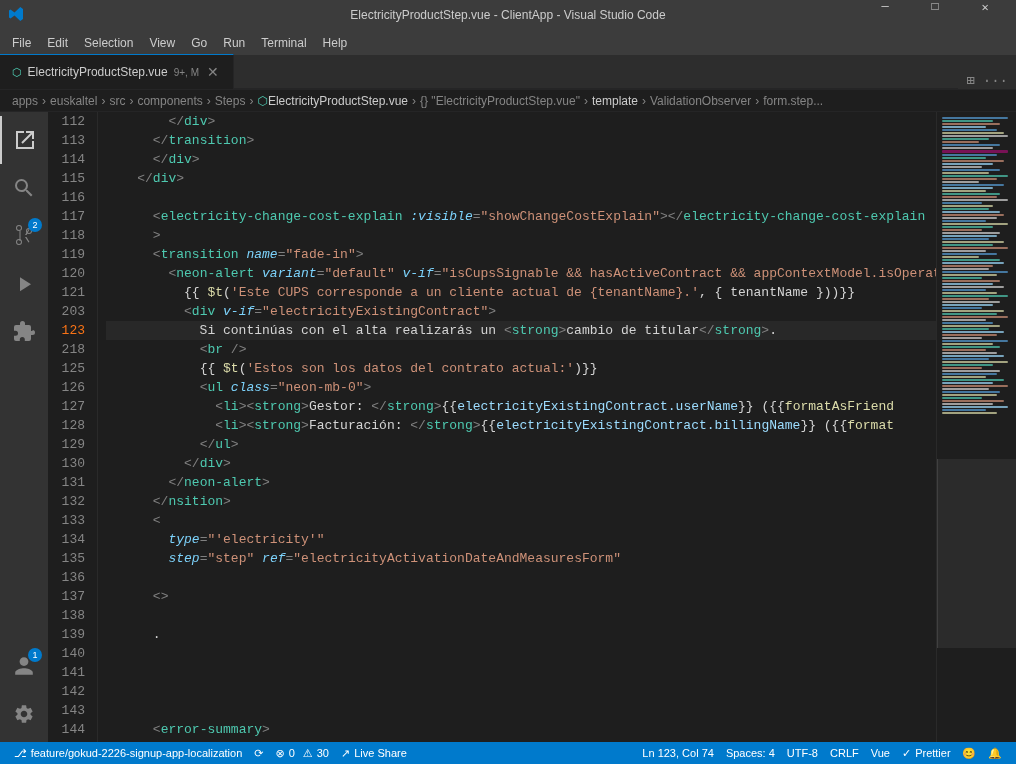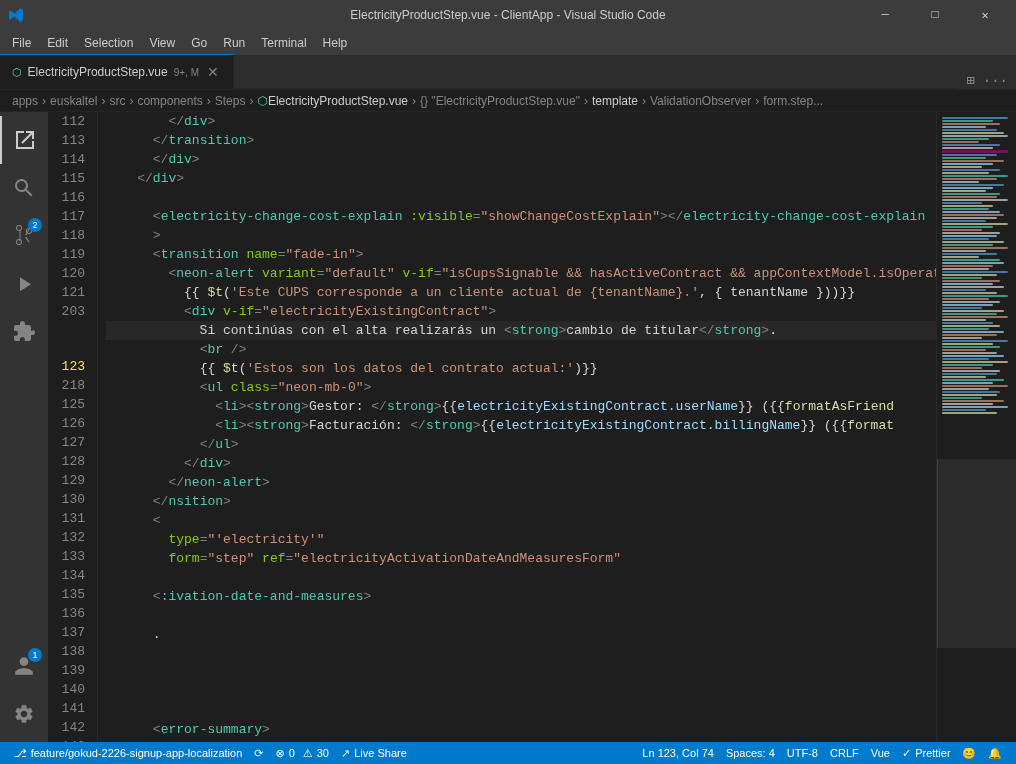--- a/index.html
+++ b/index.html
@@ -11,21 +11,21 @@
       overflow: hidden;
       width: 1016px;
       height: 764px;
     }
 
     
     .title-bar {
       background: #3c3c3c;
       height: 30px;
       display: flex;
-      align-items: center;
+      align-items: flex-end;
       justify-content: space-between;
       padding: 8px 8px;
       user-select: none;
     }
     .title-bar-left {
       display: flex;
       align-items: center;
       gap: 8px;
     }
     .title-bar-center {
@@ -199,21 +199,21 @@
       text-align: right;
       padding-right: 12px;
       padding-top: 0;
       font-size: 13px;
       line-height: 19px;
       flex-shrink: 0;
       user-select: none;
       border-right: 1px solid #2a2a2a;
     }
     .line-numbers .ln { display: block; }
-    .line-numbers .ln.current { color: #fde047; margin-top: 36px; }
+    .line-numbers .ln.current { color: #f97316; }
 
     .code-lines {
       flex: 1;
       overflow: hidden;
       padding-left: 8px;
       font-size: 13px;
       line-height: 19px;
     }
     .code-line {
       display: flex;
@@ -254,21 +254,21 @@
       white-space: nowrap;
     }
     .status-bar-right {
       margin-left: auto;
       display: flex;
       align-items: center;
     }
 
     
     .c-tag { color: #4ec9b0; }
-    .c-attr { color: #84cc16; }
+    .c-attr { color: #7dd3fc; font-style: italic; }
     .c-string { color: #ce9178; }
     .c-bracket { color: #d4d4d4; }
     .c-punct { color: #808080; }
     .c-js { color: #dcdcaa; }
     .c-white { color: #d4d4d4; }
     .c-light { color: #9cdcfe; }
 
     
     .highlight-line {
       background-color: #282828;
@@ -535,27 +535,27 @@
 
           <div class="code-line">
             <span class="c-white">      </span><span class="c-punct">&lt;</span>
           </div>
 
           <div class="code-line">
             <span class="c-white">        </span><span class="c-attr">type</span><span class="c-punct">=</span><span class="c-string">"'electricity'"</span>
           </div>
 
           <div class="code-line">
-            <span class="c-white">        </span><span class="c-attr">form</span><span class="c-punct">=</span><span class="c-string">"step"</span><span class="c-white"> </span><span class="c-attr">ref</span><span class="c-punct">=</span><span class="c-string">"electricityActivationDateAndMeasuresForm"</span>
+            <span class="c-white">        </span><span class="c-attr">step</span><span class="c-punct">=</span><span class="c-string">"step"</span><span class="c-white"> </span><span class="c-attr">ref</span><span class="c-punct">=</span><span class="c-string">"electricityActivationDateAndMeasuresForm"</span>
           </div>
 
           <div class="code-line">&nbsp;</div>
 
           <div class="code-line">
-            <span class="c-white">      </span><span class="c-punct">&lt;</span><span class="c-tag">:ivation-date-and-measures</span><span class="c-punct">&gt;</span>
+            <span class="c-white">      </span><span class="c-punct">&lt;</span><span class="c-punct">&gt;</span>
           </div>
 
           <div class="code-line">&nbsp;</div>
 
           <div class="code-line">
             <span class="c-white">      .</span>
           </div>
 
           <div class="code-line">&nbsp;</div>
           <div class="code-line">&nbsp;</div>

